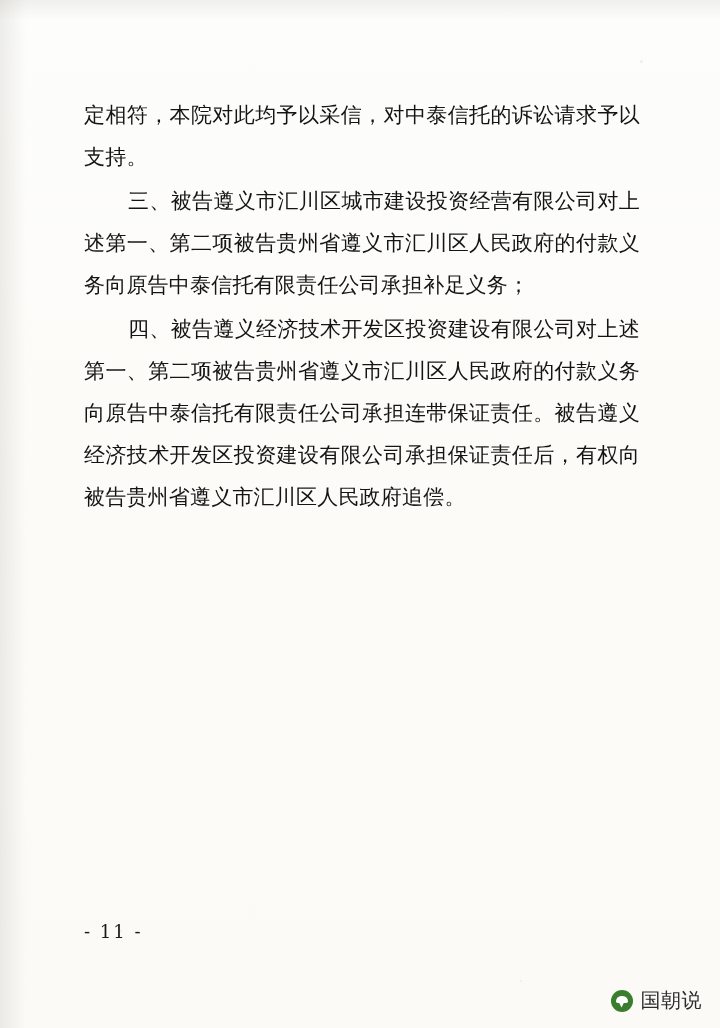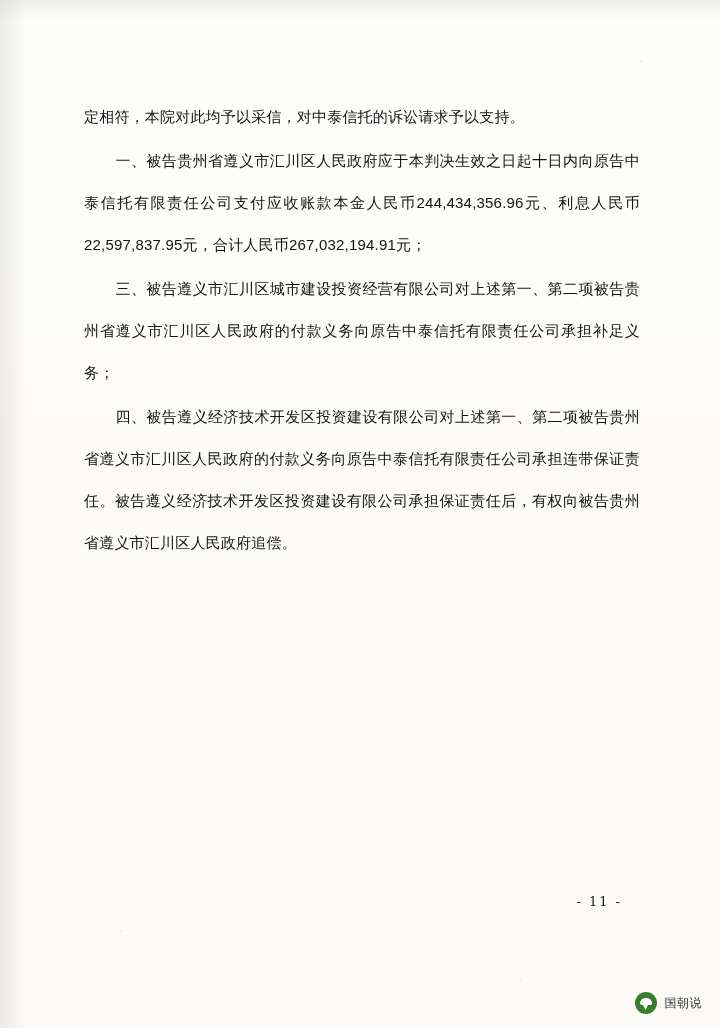--- a/index.html
+++ b/index.html
@@ -38,43 +38,42 @@
   }
 
   .doc-body {
     position: absolute;
     left: 84px;
     top: 96px;
     width: 556px;
   }
 
   .para {
-    font-size: 15px;
+    font-size: 21px;
     line-height: 42px;
     color: #141414;
     text-align: justify;
     text-justify: inter-ideograph;
     letter-spacing: 0.2px;
     margin: 0 0 2px 0;
-    font-family: Liberation Sans, sans-serif;
+    font-family: Liberation Mono, monospace;
   }
 
   .para.indent {
     text-indent: 2.1em;
   }
 
   .page-number {
     position: absolute;
     left: 0;
-    top: 798px;
+    top: 825px;
     width: 556px;
-    text-align: right;
     padding-right: 18px;
     box-sizing: border-box;
-    font-size: 13px;
+    font-size: 18px;
     color: #1a1a1a;
     letter-spacing: 2px;
   }
 
   
   .footer-badge {
     position: absolute;
     right: 18px;
     bottom: 14px;
     display: flex;
@@ -99,21 +98,21 @@
   }
   .badge-logo::after {
     content: "";
     position: absolute;
     left: 8px; top: 12px;
     width: 6px; height: 6px;
     background: #ffffff;
     clip-path: polygon(0 0, 100% 0, 50% 100%);
   }
   .badge-text {
-    font-size: 12px;
+    font-size: 20px;
     color: #2b2b2b;
     font-family: "DejaVu Sans", "Liberation Sans", sans-serif;
     letter-spacing: 0.5px;
     text-align: center;
   }
 
   
   .speckle {
     position: absolute;
     background: rgba(60,55,50,0.07);
@@ -127,21 +126,20 @@
 <div class="page">
   <div class="scan-shadow-left"></div>
   <div class="scan-shadow-top"></div>
 
   <div class="speckle" style="left:640px; top:60px; width:3px; height:3px;"></div>
   <div class="speckle" style="left:120px; top:930px; width:2px; height:2px;"></div>
   <div class="speckle" style="left:520px; top:980px; width:2px; height:2px;"></div>
 
   <div class="doc-body">
     <p class="para">定相符，本院对此均予以采信，对中泰信托的诉讼请求予以支持。</p>
-    <p class="para indent">一、被告贵州省遵义市汇川区人民政府应于本判决生效之日起十日内向原告中泰信托有限责任公司支付应收账款本金人民币244,434,356.96元、利息人民币22,597,837.95元，合计人民币267,032,194.91元；</p>
     <p class="para indent">三、被告遵义市汇川区城市建设投资经营有限公司对上述第一、第二项被告贵州省遵义市汇川区人民政府的付款义务向原告中泰信托有限责任公司承担补足义务；</p>
     <p class="para indent">四、被告遵义经济技术开发区投资建设有限公司对上述第一、第二项被告贵州省遵义市汇川区人民政府的付款义务向原告中泰信托有限责任公司承担连带保证责任。被告遵义经济技术开发区投资建设有限公司承担保证责任后，有权向被告贵州省遵义市汇川区人民政府追偿。</p>
 
     <div class="page-number">- 11 -</div>
   </div>
 
   <div class="footer-badge">
     <div class="badge-logo"></div>
     <div class="badge-text">国朝说</div>
   </div>

